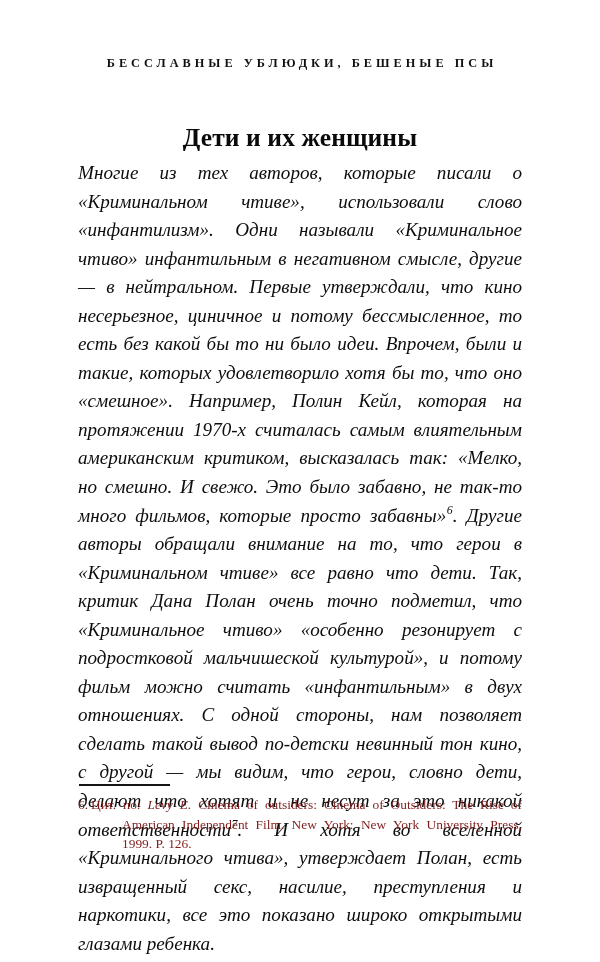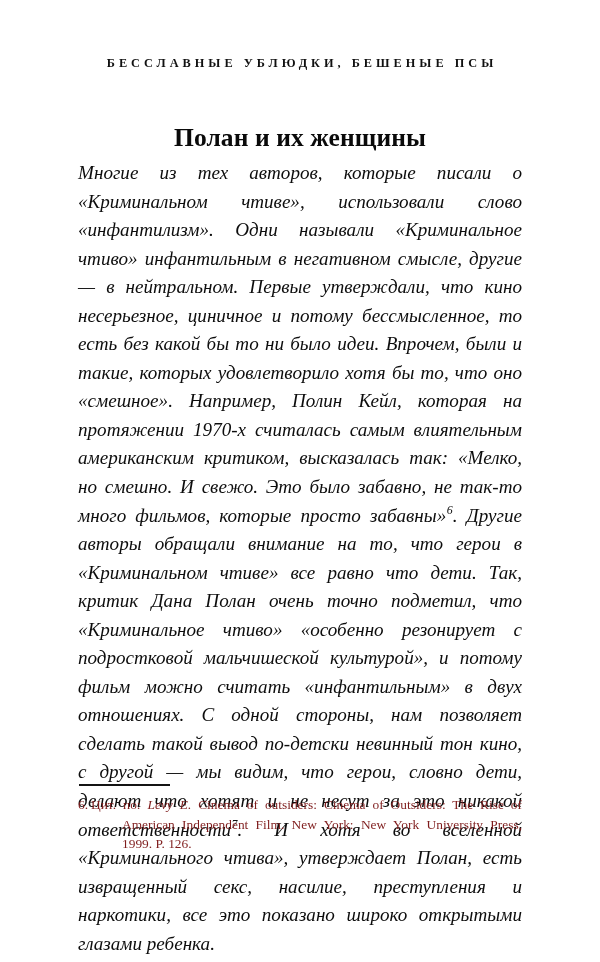--- a/index.html
+++ b/index.html
@@ -141,21 +141,21 @@
     letter-spacing: 0.4px;
   }
 </style>
 </head>
 <body>
 
 <div class="page">
 
   <div class="running-head">БЕССЛАВНЫЕ УБЛЮДКИ, БЕШЕНЫЕ ПСЫ</div>
 
-  <h1 class="section-title">Полан и их женщины</h1>
+  <h1 class="section-title">Дети и их женщины</h1>
 
   <div class="body-col">
     <p><span>Многие из тех авторов, которые писали о «Криминальном чтиве», использовали слово «инфантилизм». Одни называли «Криминальное чтиво» инфантильным в негативном смысле, другие — в нейтральном. Первые утверждали, что кино несерьезное, циничное и потому бессмысленное, то есть без какой бы то ни было идеи. Впрочем, были и такие, которых удовлетворило хотя бы то, что оно «смешное». Например, Полин Кейл, которая на протяжении 1970-х считалась самым влиятельным американским критиком, высказалась так: «Мелко, но смешно. И свежо. Это было забавно, не так-то много фильмов, которые просто забавны»</span><sup class="fn">6</sup><span>. Другие авторы обращали внимание на то, что герои в «Криминальном чтиве» все равно что дети. Так, критик Дана Полан очень точно подметил, что «Криминальное чтиво» «особенно резонирует с подростковой мальчишеской культурой», и потому фильм можно считать «инфантильным» в двух отношениях. С одной стороны, нам позволяет сделать такой вывод по-детски невинный тон кино, с другой — мы видим, что герои, словно дети, делают что хотят и не несут за это никакой ответственности</span><sup class="fn">7</sup><span>. И хотя во вселенной «Криминального чтива», утверждает Полан, есть извращенный секс, насилие, преступления и наркотики, все это показано широко открытыми глазами ребенка.</span></p>
     <p class="indent">Сергей Кудрявцев называет персонажей «Криминального чтива» «заигравшимися со спичками</p>
   </div>
 
   <div class="fn-rule"></div>
 
   <div class="footnotes">
     <p class="footnote">

